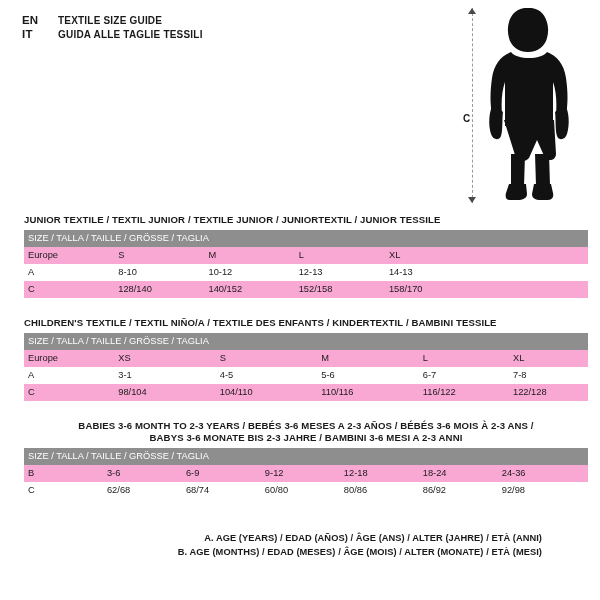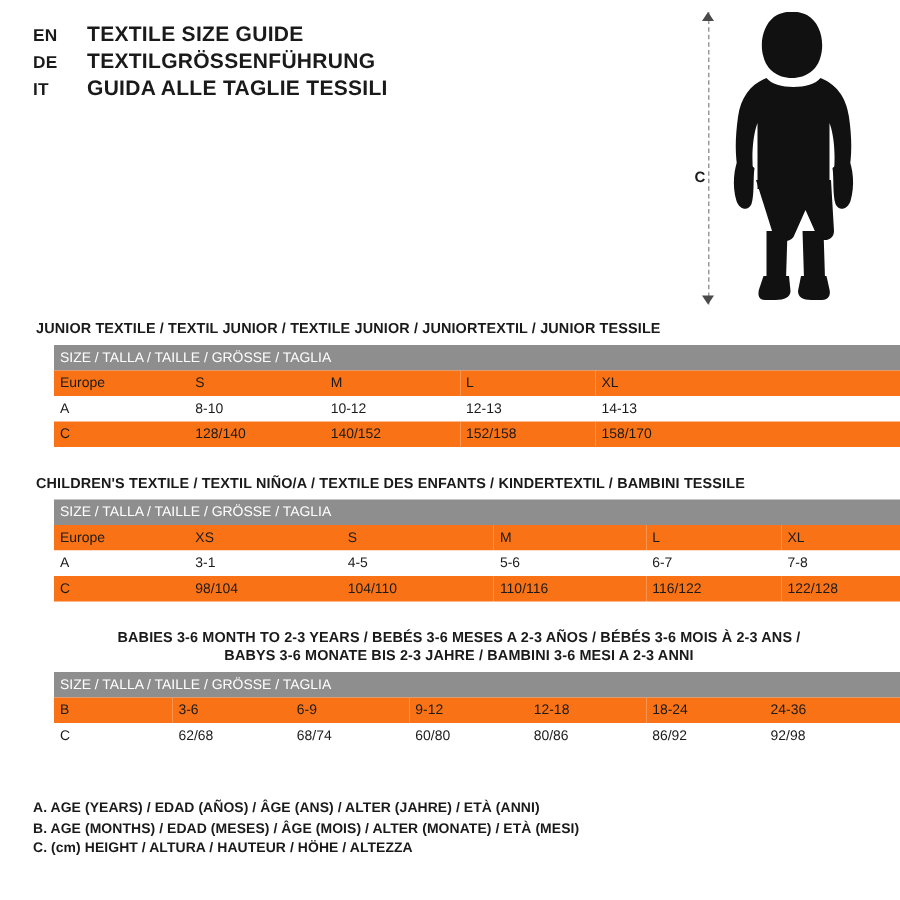--- a/index.html
+++ b/index.html
@@ -34,21 +34,21 @@
     align-items: baseline;
     margin-bottom: 2px;
   }
   .lang-code {
     width: 36px;
     font-size: 11.5px;
     font-weight: bold;
     letter-spacing: 0.2px;
   }
   .lang-title {
-    font-size: 14px;
+    font-size: 10px;
     font-weight: bold;
     letter-spacing: 0.2px;
   }
 
   
   .figure {
     position: absolute;
     left: 455px;
     top: 8px;
     width: 130px;
@@ -89,65 +89,61 @@
     font-size: 9.6px;
     font-weight: bold;
     letter-spacing: 0.1px;
     margin-bottom: 4px;
     line-height: 12px;
   }
   table.sizes {
     border-collapse: collapse;
     width: 100%;
     table-layout: fixed;
-    margin-left: 12px;
   }
   table.sizes td {
     font-size: 9.3px;
     padding: 3px 0 3px 4px;
     line-height: 11px;
     vertical-align: middle;
   }
   tr.head td {
     background: #8e8e8e;
     color: #ffffff;
     font-weight: normal;
     font-size: 9.3px;
     padding: 3px 0 3px 4px;
   }
-  tr.shade td { background: #f97316; }
+  tr.shade td { background: #f9a8d4; }
   tr.plain td { background: #ffffff; }
 
   
   .notes {
     position: absolute;
     left: 22px;
     top: 532px;
     width: 520px;
+    text-align: right;
   }
   .note {
     font-size: 9.3px;
     line-height: 13.5px;
     font-weight: bold;
     letter-spacing: 0.05px;
   }
 </style>
 </head>
 <body>
 
 <div class="page">
 
   <div class="header">
     <div class="lang-row">
       <div class="lang-code">EN</div>
       <div class="lang-title">TEXTILE SIZE GUIDE</div>
-    </div>
-    <div class="lang-row">
-      <div class="lang-code">DE</div>
-      <div class="lang-title">TEXTILGRÖSSENFÜHRUNG</div>
     </div>
     <div class="lang-row">
       <div class="lang-code">IT</div>
       <div class="lang-title">GUIDA ALLE TAGLIE TESSILI</div>
     </div>
   </div>
 
   <div class="figure">
     <div class="dashline"></div>
     <div class="arrow-up"></div>
@@ -294,16 +290,15 @@
         <td>86/92</td>
         <td>92/98</td>
       </tr>
     </tbody>
       </table>
   </div>
 
   <div class="notes">
     <div class="note">A. AGE (YEARS) / EDAD (AÑOS) / ÂGE (ANS) / ALTER (JAHRE) / ETÀ (ANNI)</div>
     <div class="note">B. AGE (MONTHS) / EDAD (MESES) / ÂGE (MOIS) / ALTER (MONATE) / ETÀ (MESI)</div>
-    <div class="note">C. (cm) HEIGHT / ALTURA / HAUTEUR / HÖHE / ALTEZZA</div>
   </div>
 
 </div>
 
 </body></html>

